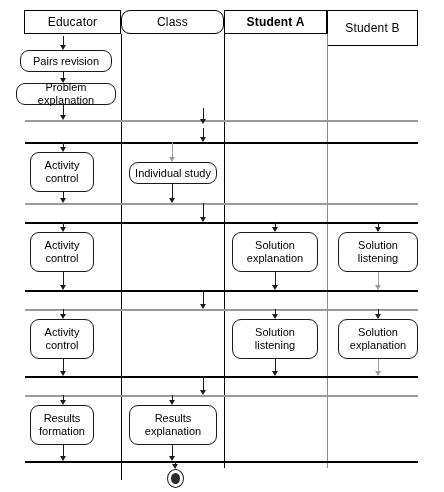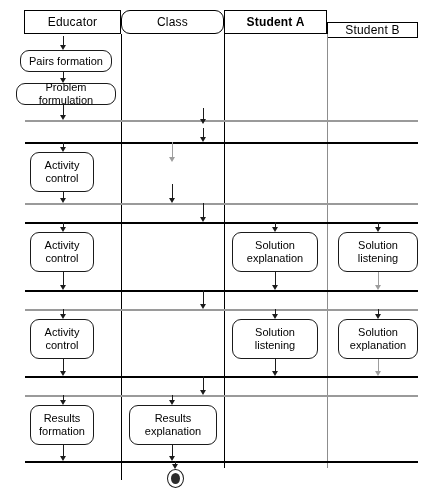--- a/index.html
+++ b/index.html
@@ -61,21 +61,21 @@
 <div id="stage">
     <div class="lane-head" style="left: 24px; top: 10px; width: 97px; height: 24px;">
       <span>Educator</span>
     </div>
     <div class="lane-head" style="left: 121px; top: 10px; width: 103px; height: 24px; border-left-width: 0.7px; border-radius: 9px;">
       <span>Class</span>
     </div>
     <div class="lane-head" style="left: 224px; top: 10px; width: 103px; height: 24px; border-left-width: 0.7px; font-weight: bold;">
       <span>Student A</span>
     </div>
-    <div class="lane-head" style="left: 327px; top: 22px; width: 91px; height: 16px; border-left-width: 0.7px;">
+    <div class="lane-head" style="left: 327px; top: 10px; width: 91px; height: 36px; border-left-width: 0.7px;">
       <span>Student B</span>
     </div>
     <div class="lane-sep" style="left: 121px; top: 34px; height: 446px;"></div>
     <div class="lane-sep" style="left: 224px; top: 34px; height: 434px;"></div>
     <div class="lane-sep soft" style="left: 327px; top: 34px; height: 434px;"></div>
     <div class="syncbar soft" style="left: 25px; top: 120px; width: 393px;"></div>
     <div class="syncbar" style="left: 25px; top: 142px; width: 393px;"></div>
     <div class="syncbar soft" style="left: 25px; top: 203px; width: 393px;"></div>
     <div class="syncbar" style="left: 25px; top: 222px; width: 393px;"></div>
     <div class="syncbar" style="left: 25px; top: 290px; width: 393px;"></div>
@@ -136,32 +136,37 @@
     <div class="flow" style="left: 378px; top: 222px; height: 6px;"></div>
     <div class="arrowhead" style="left: 375px; top: 227px;"></div>
     <div class="flow soft" style="left: 378px; top: 272px; height: 14px;"></div>
     <div class="arrowhead soft" style="left: 375px; top: 285px;"></div>
     <div class="flow" style="left: 378px; top: 309px; height: 6px;"></div>
     <div class="arrowhead" style="left: 375px; top: 314px;"></div>
     <div class="flow soft" style="left: 378px; top: 359px; height: 13px;"></div>
     <div class="arrowhead soft" style="left: 375px; top: 371px;"></div>
     <div class="act" style="left: 20px; top: 50px; width: 92px; height: 22px;">
       <div>
-        <span>Pairs formation</span>
+        <span>Pairs revision</span>
       </div>
     </div>
     <div class="act" style="left: 16px; top: 83px; width: 100px; height: 22px;">
       <div>
-        <span>Problem formulation</span>
+        <span>Problem explanation</span>
       </div>
     </div>
     <div class="act" style="left: 30px; top: 152px; width: 64px; height: 40px;">
       <div>
         <span>Activity</span>
         <span>control</span>
+      </div>
+    </div>
+    <div class="act" style="left: 129px; top: 162px; width: 88px; height: 22px;">
+      <div>
+        <span>Individual study</span>
       </div>
     </div>
     <div class="act" style="left: 30px; top: 232px; width: 64px; height: 40px;">
       <div>
         <span>Activity</span>
         <span>control</span>
       </div>
     </div>
     <div class="act" style="left: 232px; top: 232px; width: 86px; height: 40px;">
       <div>

